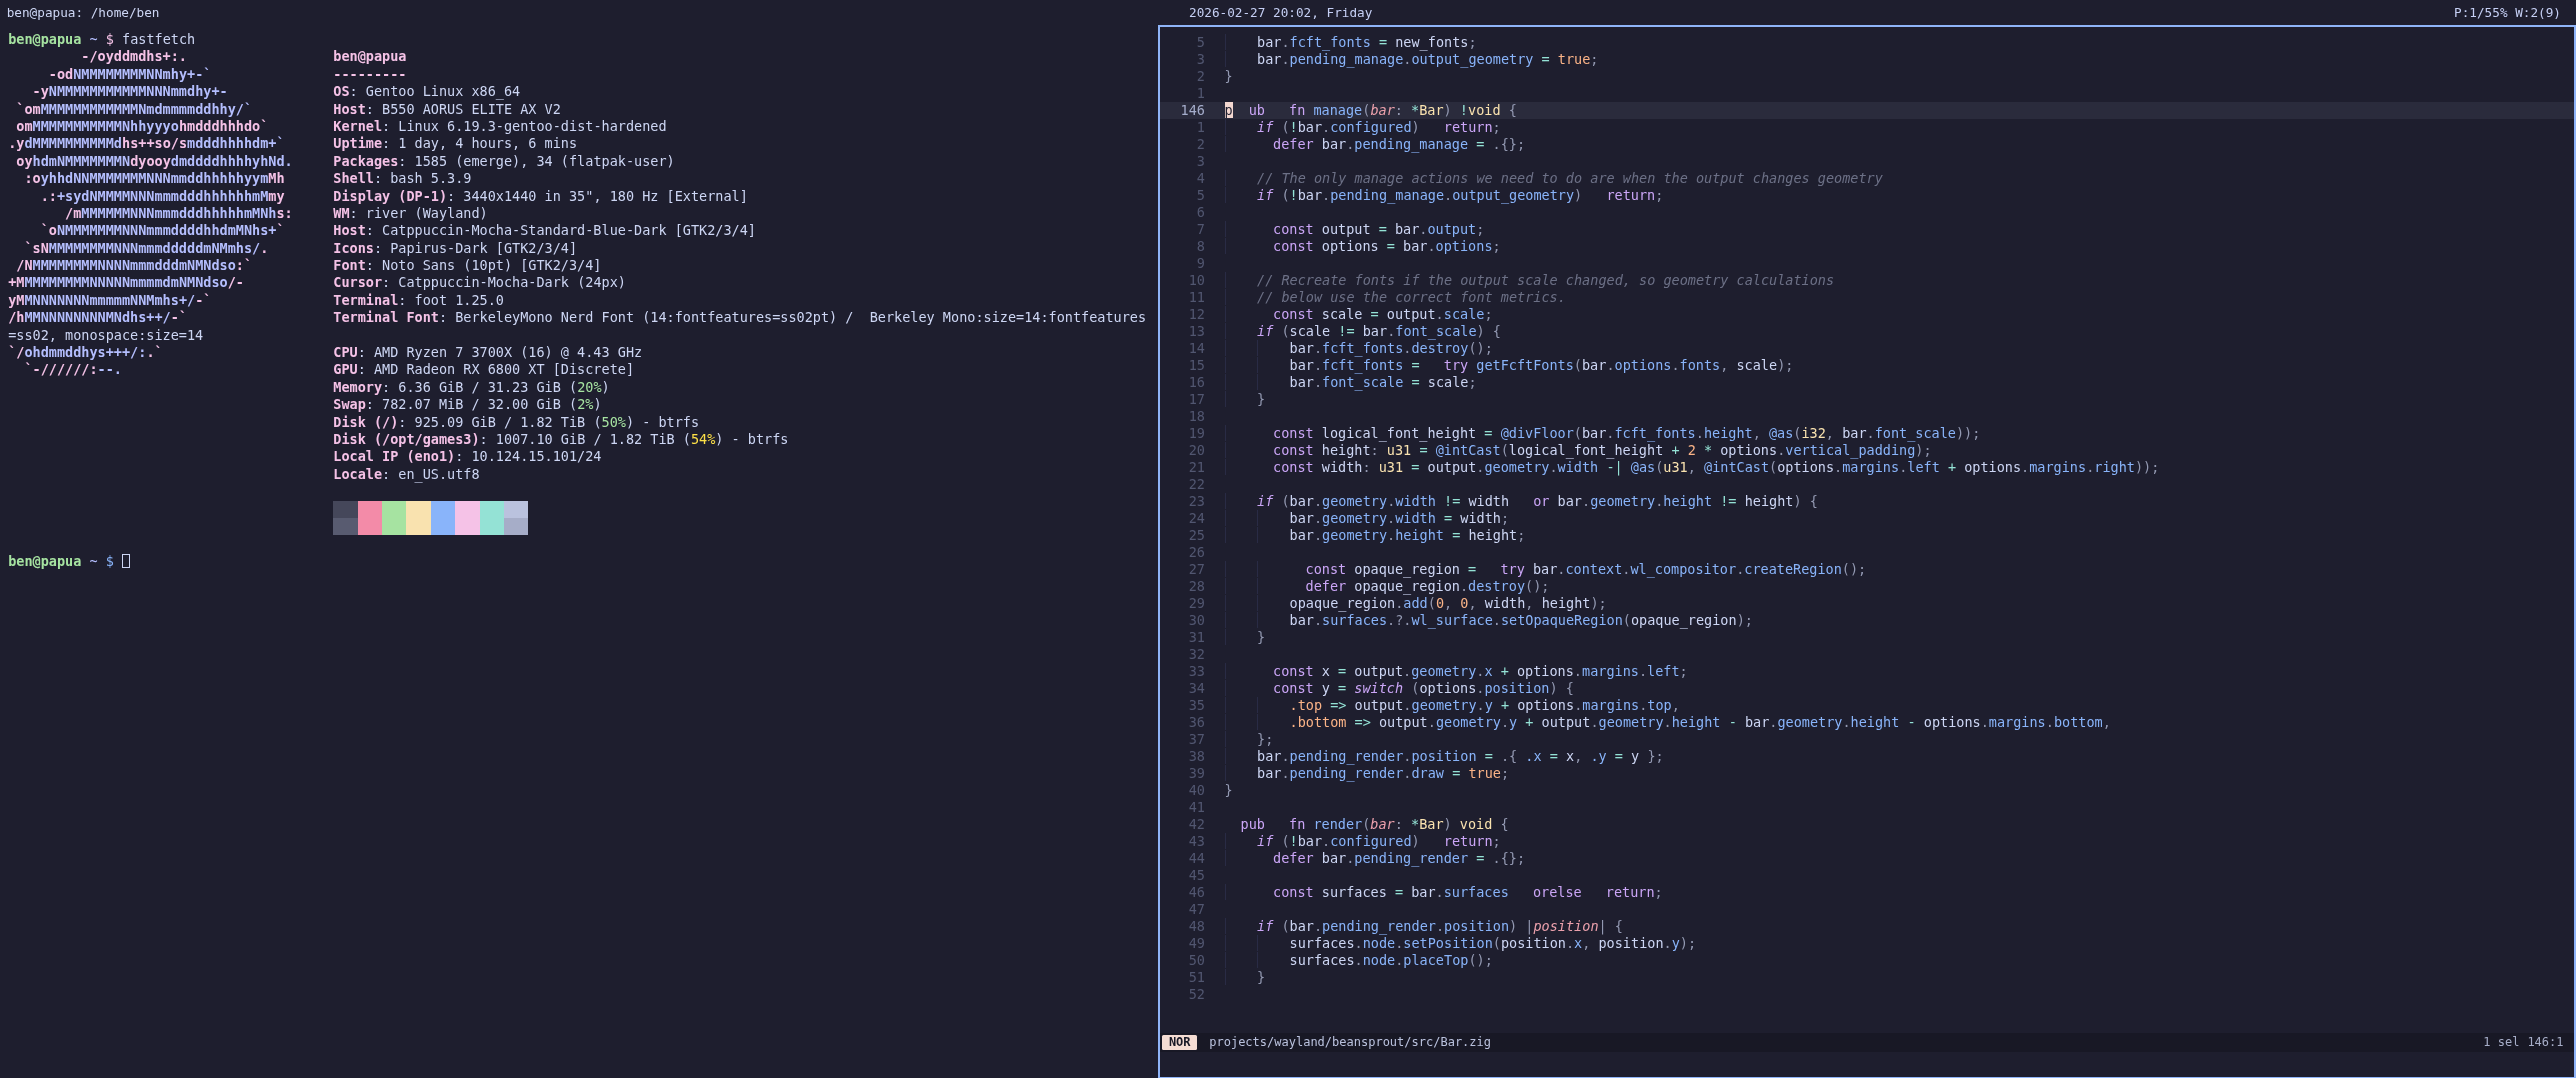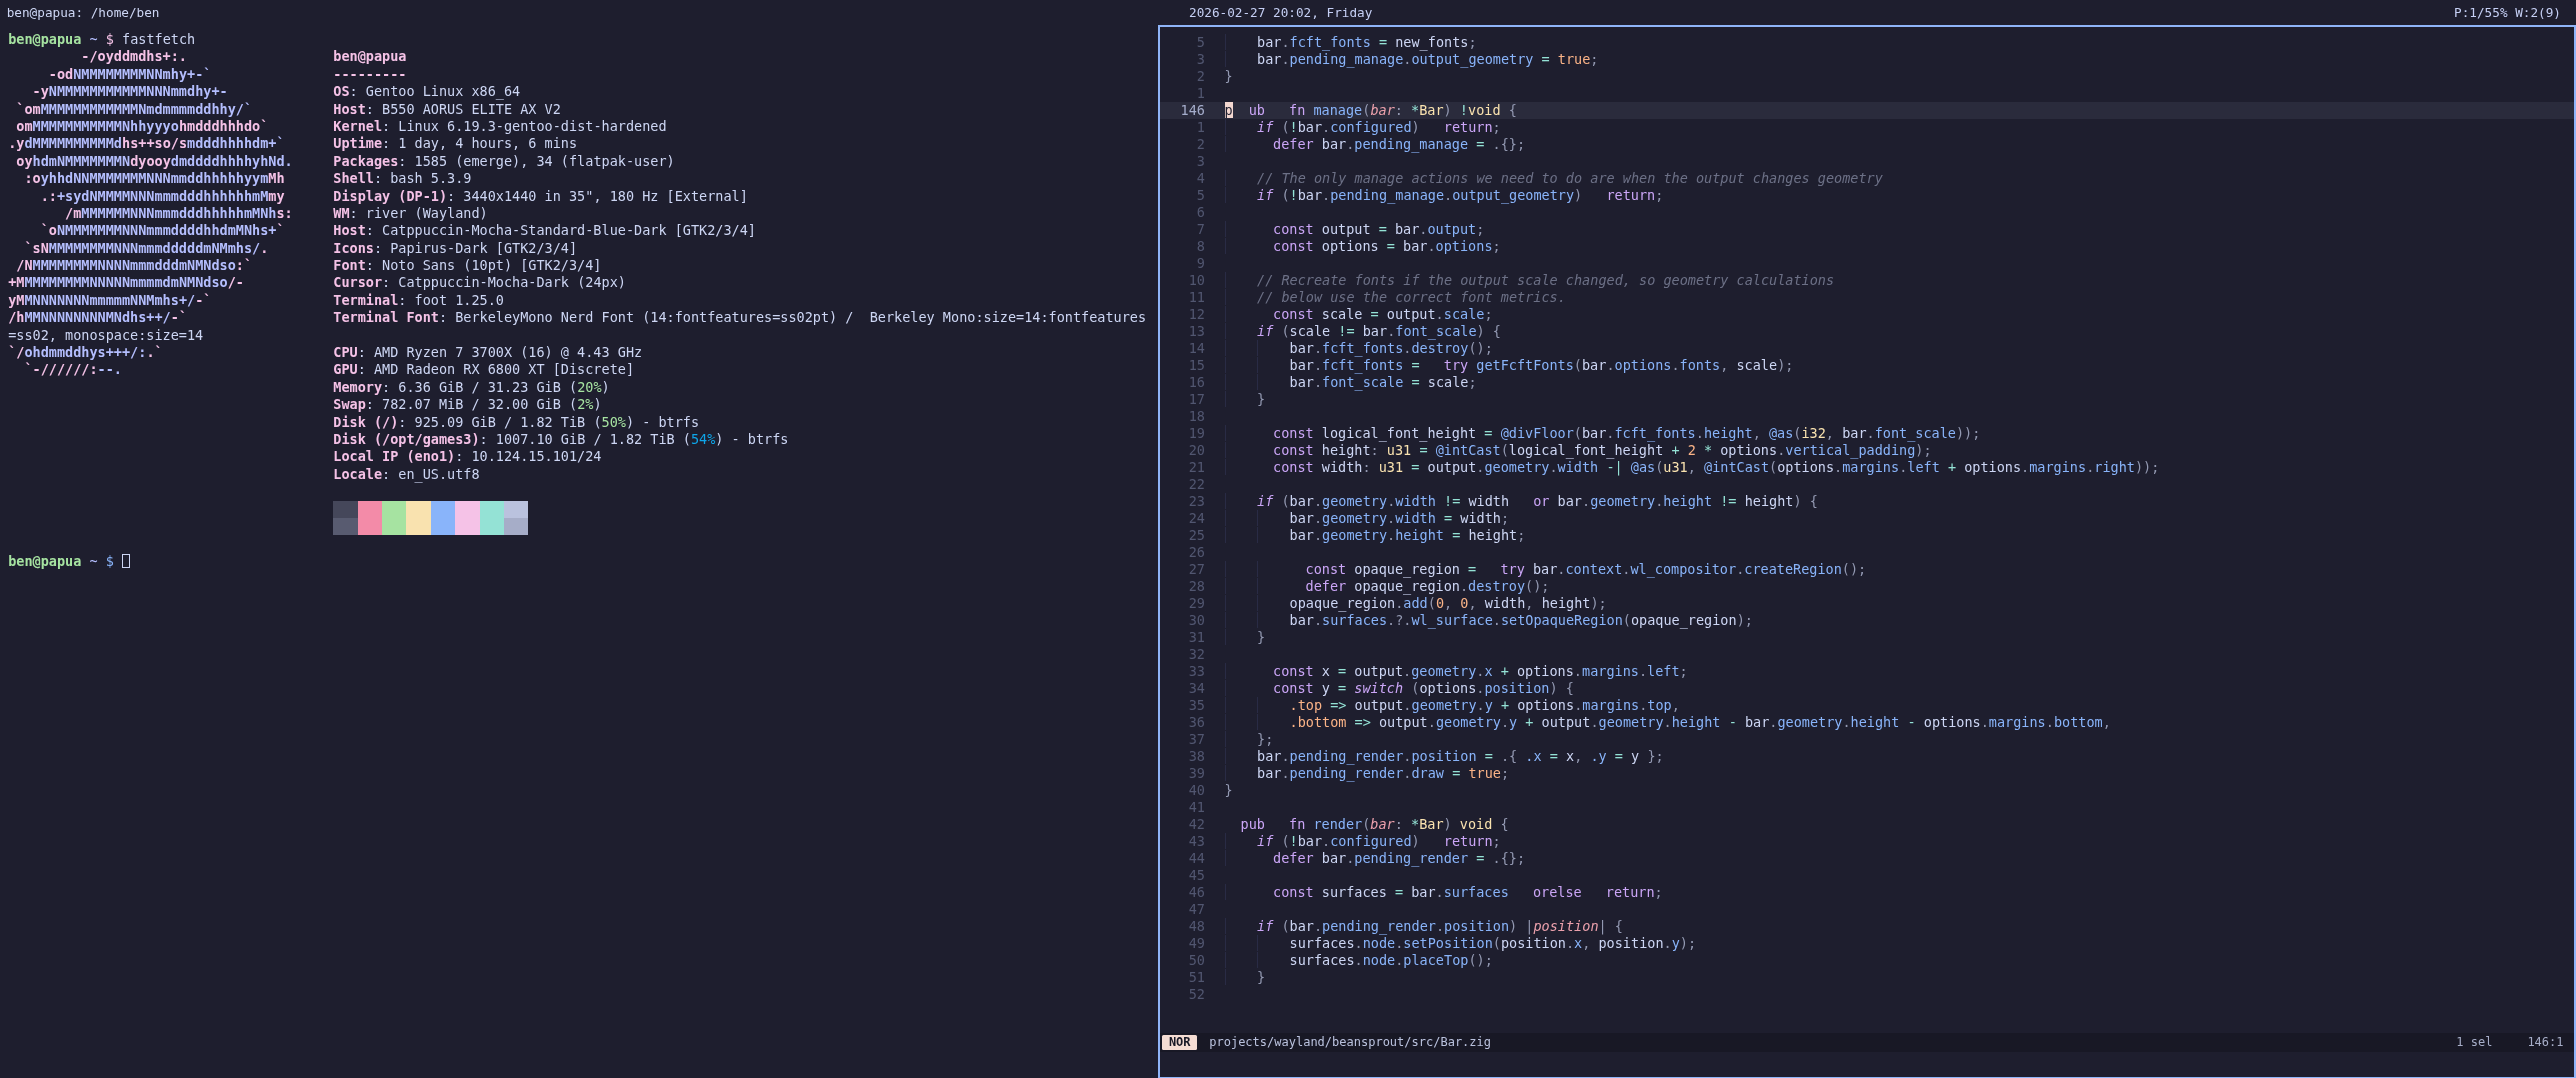--- a/index.html
+++ b/index.html
@@ -17,21 +17,21 @@
   .trow{position:relative;display:block;height:17.4px;line-height:17.4px;font-size:13.5px;white-space:pre;}
   .infocol{position:absolute;left:40ch;top:0;white-space:pre;}
   .pblock{display:inline-block;width:3ch;height:17.4px;vertical-align:top;}
   .tcursor{display:inline-block;width:1ch;height:14.2px;border:1.5px solid #cdd6f4;vertical-align:-2.2px;}
 
   .s-pk{color:#f5c2e7;font-weight:bold;}
   .s-lv{color:#b4befe;font-weight:bold;}
   .s-lb{color:#f5c2e7;font-weight:bold;}
   .s-tx{color:#cdd6f4;}
   .s-gr{color:#a6e3a1;}
-  .s-yl{color:#0ea5e9;}
+  .s-yl{color:#fde047;}
   .s-us{color:#a6e3a1;font-weight:bold;}
   .s-ti{color:#b4befe;}
   .s-pd{color:#f5c2e7;}
   .s-pb{color:#89b4fa;}
 
   
   .editor{position:absolute;left:1158px;top:25px;width:1418px;height:1054px;background:#1e1e2e;border:2.2px solid #8fb4f8;overflow:hidden;}
   .buffer{position:absolute;left:0;top:6.7px;right:0;}
   .crow{display:block;height:17px;line-height:17px;font-size:13.5px;white-space:pre;padding-left:6px;}
   .cursorline{background:#2a2b3c;}
@@ -49,21 +49,21 @@
   .s-o{color:#94e2d5;}
   .s-p{color:#9399b2;}
   .s-c{color:#6c7086;font-style:italic;}
   .s-m{color:#eba0ac;font-style:italic;}
   .s-g{box-shadow:inset 0.7px 0 0 #2e3150;}
 
   
   .statusline{position:absolute;left:0;right:0;bottom:25px;height:19.5px;background:#181825;display:flex;align-items:center;font-size:12px;}
   .mode{background:#f5dcd3;color:#181825;font-weight:bold;padding:0.7px 6.7px;border-radius:1.5px;margin-left:2.2px;}
   .fpath{margin-left:12px;color:#bac2de;}
-  .sl-right{margin-left:auto;margin-right:10.5px;color:#a6adc8;display:flex;gap:35px;}
+  .sl-right{margin-left:auto;margin-right:10.5px;color:#a6adc8;display:flex;gap:8px;}
 </style>
 </head>
 <body>
 
 <div class="topbar">
   <span class="tb-title">ben@papua: /home/ben</span>
   <span class="tb-clock">2026-02-27 20:02, Friday</span>
   <span class="tb-stats">P:1/55% W:2(9)</span>
 </div>
 

